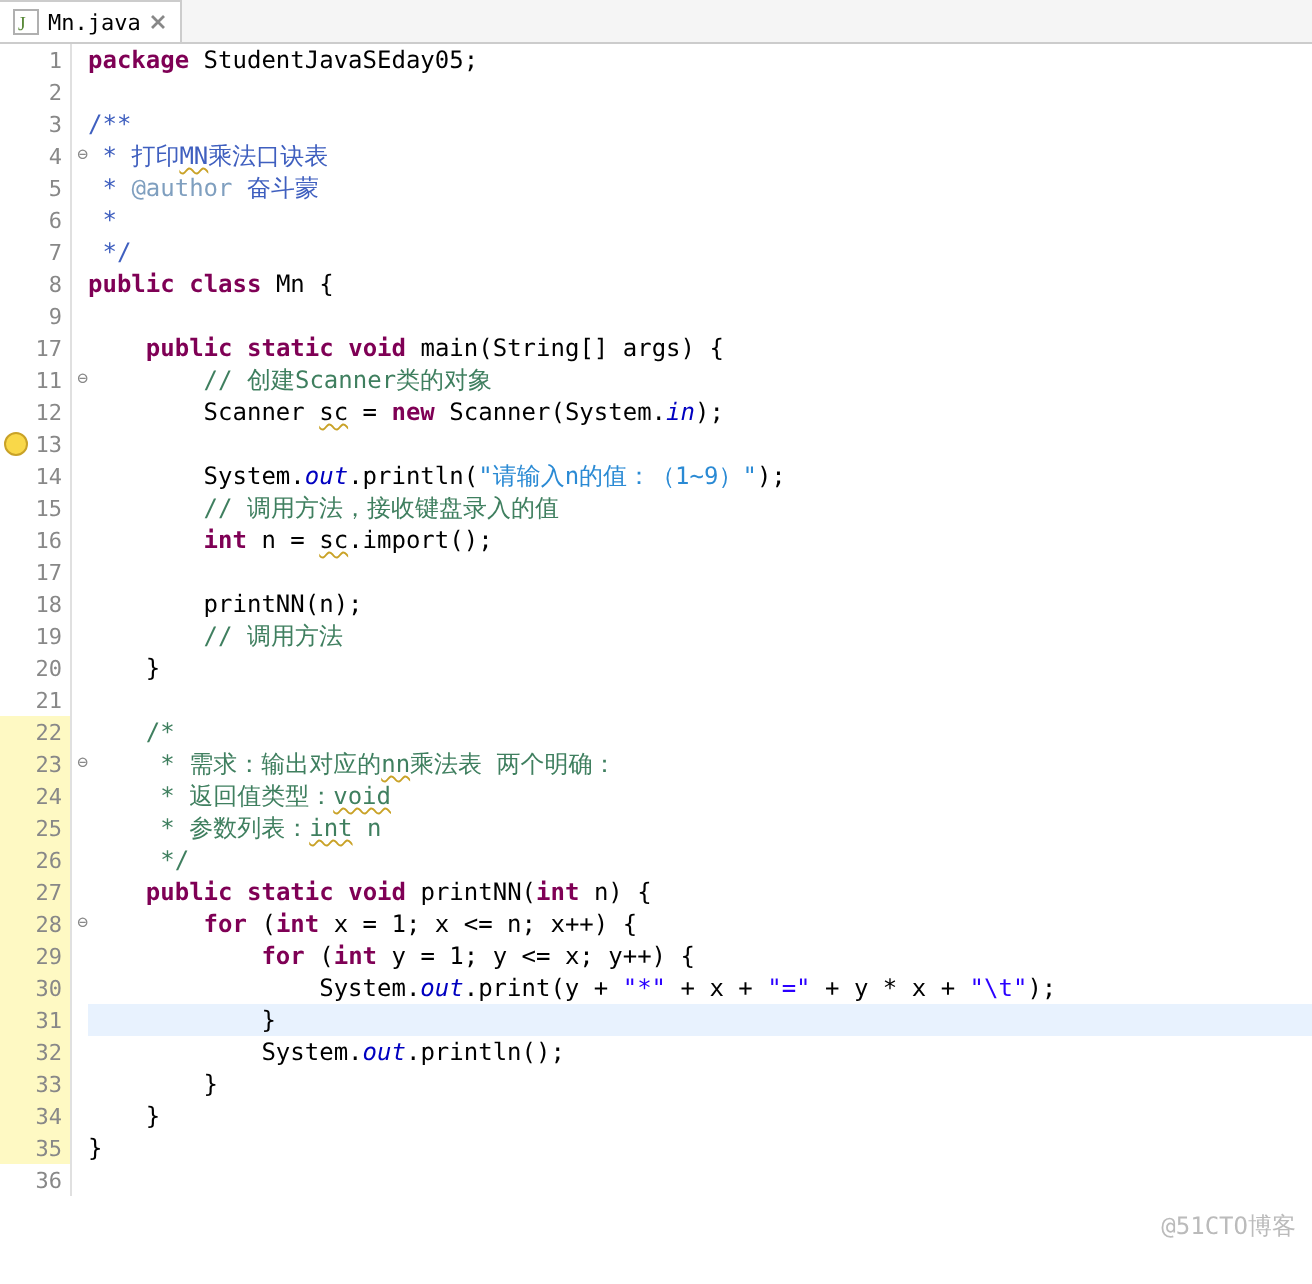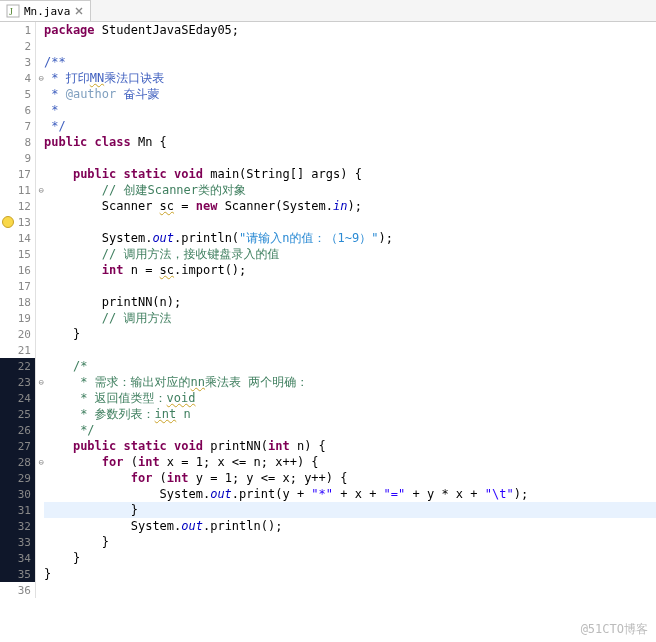--- a/index.html
+++ b/index.html
@@ -7,33 +7,33 @@
 .tab-bar { background: #f5f5f5; border-bottom: 1px solid #ccc; display: flex; height: 22px; }
 .tab { display: flex; align-items: center; gap: 4px; padding: 2px 6px; background: #fff; border-right: 1px solid #ccc; border-top: 1px solid #ccc; font-size: 11px; }
 .tab-icon { width: 14px; height: 14px; display: inline-flex; align-items: center; justify-content: center; }
 .close-icon { width: 10px; height: 10px; cursor: pointer; }
 .editor { display: flex; }
 .gutter { background: #fff; border-right: 1px solid #e0e0e0; width: 36px; display: flex; flex-direction: column; user-select: none; }
 .gutter-line { height: 16px; display: flex; align-items: center; justify-content: flex-end; padding-right: 4px; color: #888; font-size: 11px; position: relative; }
 .gutter-line.marker::before { content: ""; position: absolute; left: 2px; width: 10px; height: 10px; border-radius: 50%; }
 .gutter-line.fold::after { content: "⊖"; position: absolute; right: -9px; font-size: 9px; color: #888; background:#fff; }
 .gutter-line.warn::before { background: #f9d849; border: 1px solid #c9a227; }
-.gutter-line.highlight-bar { background: #0f172a; }
+.gutter-line.highlight-bar { background: #fef9c3; }
 .code { flex: 1; padding-left: 8px; }
 .line { height: 16px; white-space: pre; display: flex; align-items: center; }
 .line.hl { background: #e8f2fe; }
 .kw { color: #7f0055; font-weight: bold; }
 .com { color: #3f7f5f; }
 .comjd { color: #3f5fbf; }
 .jdtag { color: #7f9fbf; font-weight: normal; }
 .str { color: #2a00ff; }
 .str-cn { color: #2a8ad4; }
 .field { color: #0000c0; font-style: italic; }
 .wavy { text-decoration: underline wavy #c9a227; text-decoration-thickness: 1px; }
-.watermark { position: fixed; bottom: 4px; right: 8px; color: #bbb; font-size: 12px; }
+.watermark { position: fixed; bottom: 20px; right: 8px; color: #bbb; font-size: 12px; }
 </style>
 </head>
 <body>
 
 <div class="tab-bar">
   <div class="tab">
     <span class="tab-icon">
       <svg viewBox="0 0 14 14" width="14" height="14">
           <rect x="1" y="1" width="12" height="12" fill="#fff" stroke="#b0b0b0"></rect>
           <text x="3" y="11" font-size="10" fill="#5a8a3a" font-family="serif">J</text>

